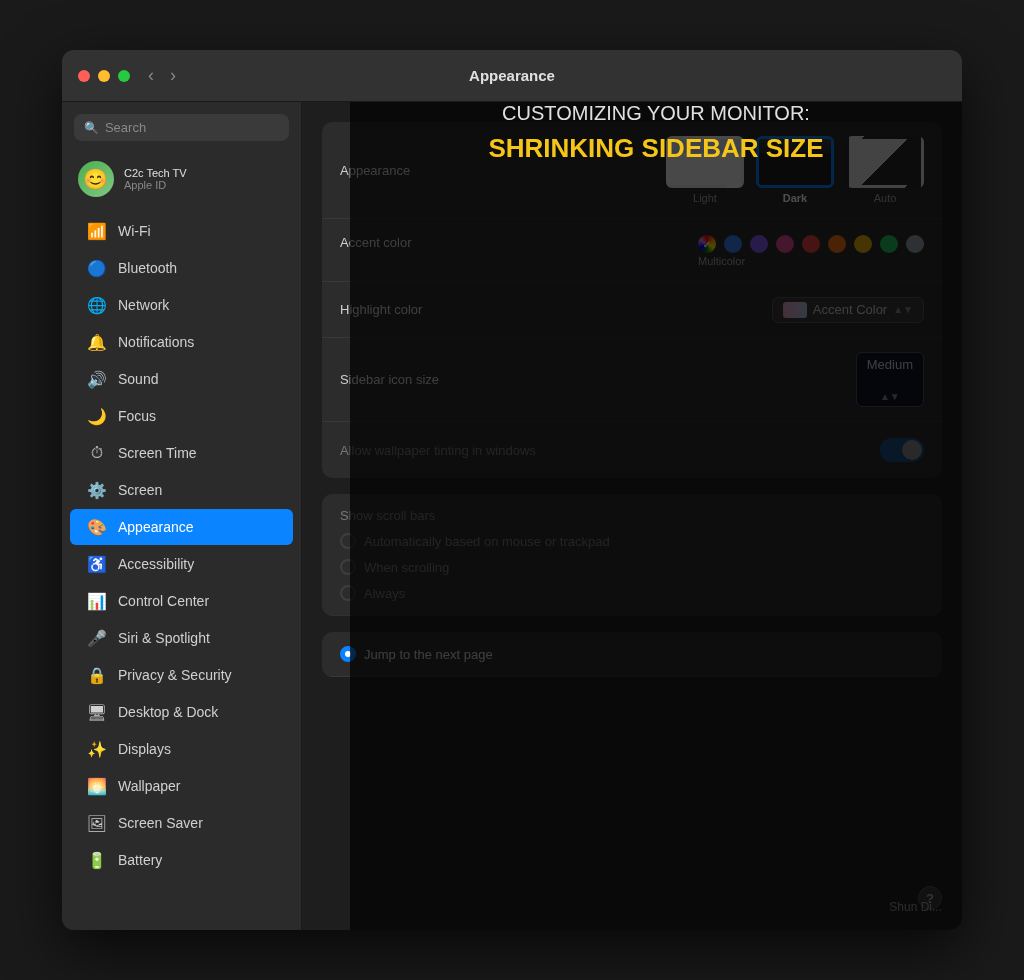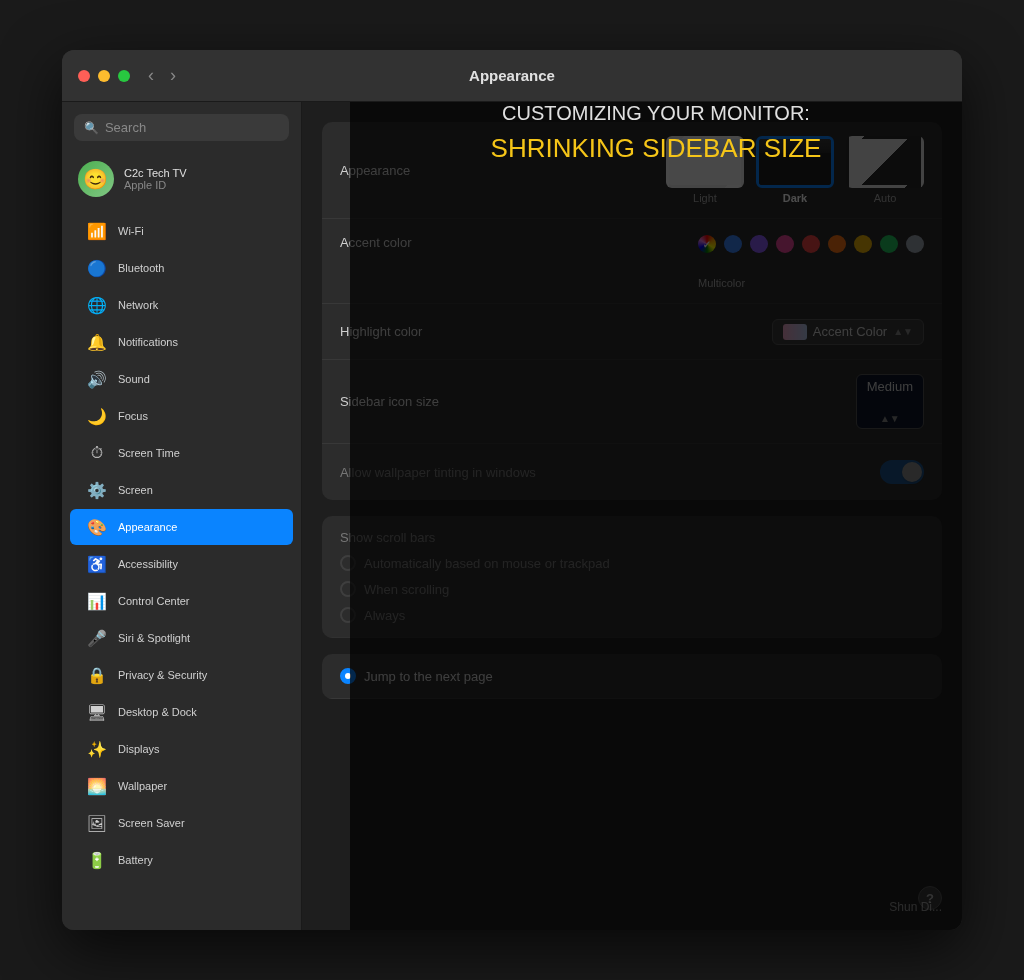--- a/index.html
+++ b/index.html
@@ -155,21 +155,21 @@
     .sidebar-item .item-icon {
       width: 22px;
       height: 22px;
       display: flex;
       align-items: center;
       justify-content: center;
       font-size: 16px;
       flex-shrink: 0;
     }
     .sidebar-item .item-label {
-      font-size: 11px;
+      font-size: 14px;
     }
 
     
     .main-panel {
       flex: 1;
       background: #1e1e1e;
       overflow-y: auto;
       padding: 20px;
     }
     .main-panel::-webkit-scrollbar { width: 6px; }
@@ -253,21 +253,21 @@
       color: #aaa;
       font-size: 11px;
     }
     .appearance-thumb-label.selected-label { color: white; font-weight: 600; }
 
     
     .accent-colors {
       display: flex;
       flex-direction: column;
       align-items: flex-end;
-      gap: 22px;
+      gap: 0;
     }
     .color-circles {
       display: flex;
       gap: 8px;
     }
     .color-circle {
       width: 18px;
       height: 18px;
       border-radius: 50%;
       cursor: pointer;
@@ -426,21 +426,21 @@
     .overlay-subtitle {
       color: #e0e0e0;
       font-size: 20px;
       font-weight: 400;
       text-align: center;
       margin-bottom: 8px;
     }
     .overlay-title {
       color: #f5c518;
       font-size: 26px;
-      font-weight: 400;
+      font-weight: 700;
       text-align: center;
     }
 
     
     .watermark {
       position: absolute;
       bottom: 16px;
       right: 20px;
       color: rgba(255,255,255,0.5);
       font-size: 12px;

